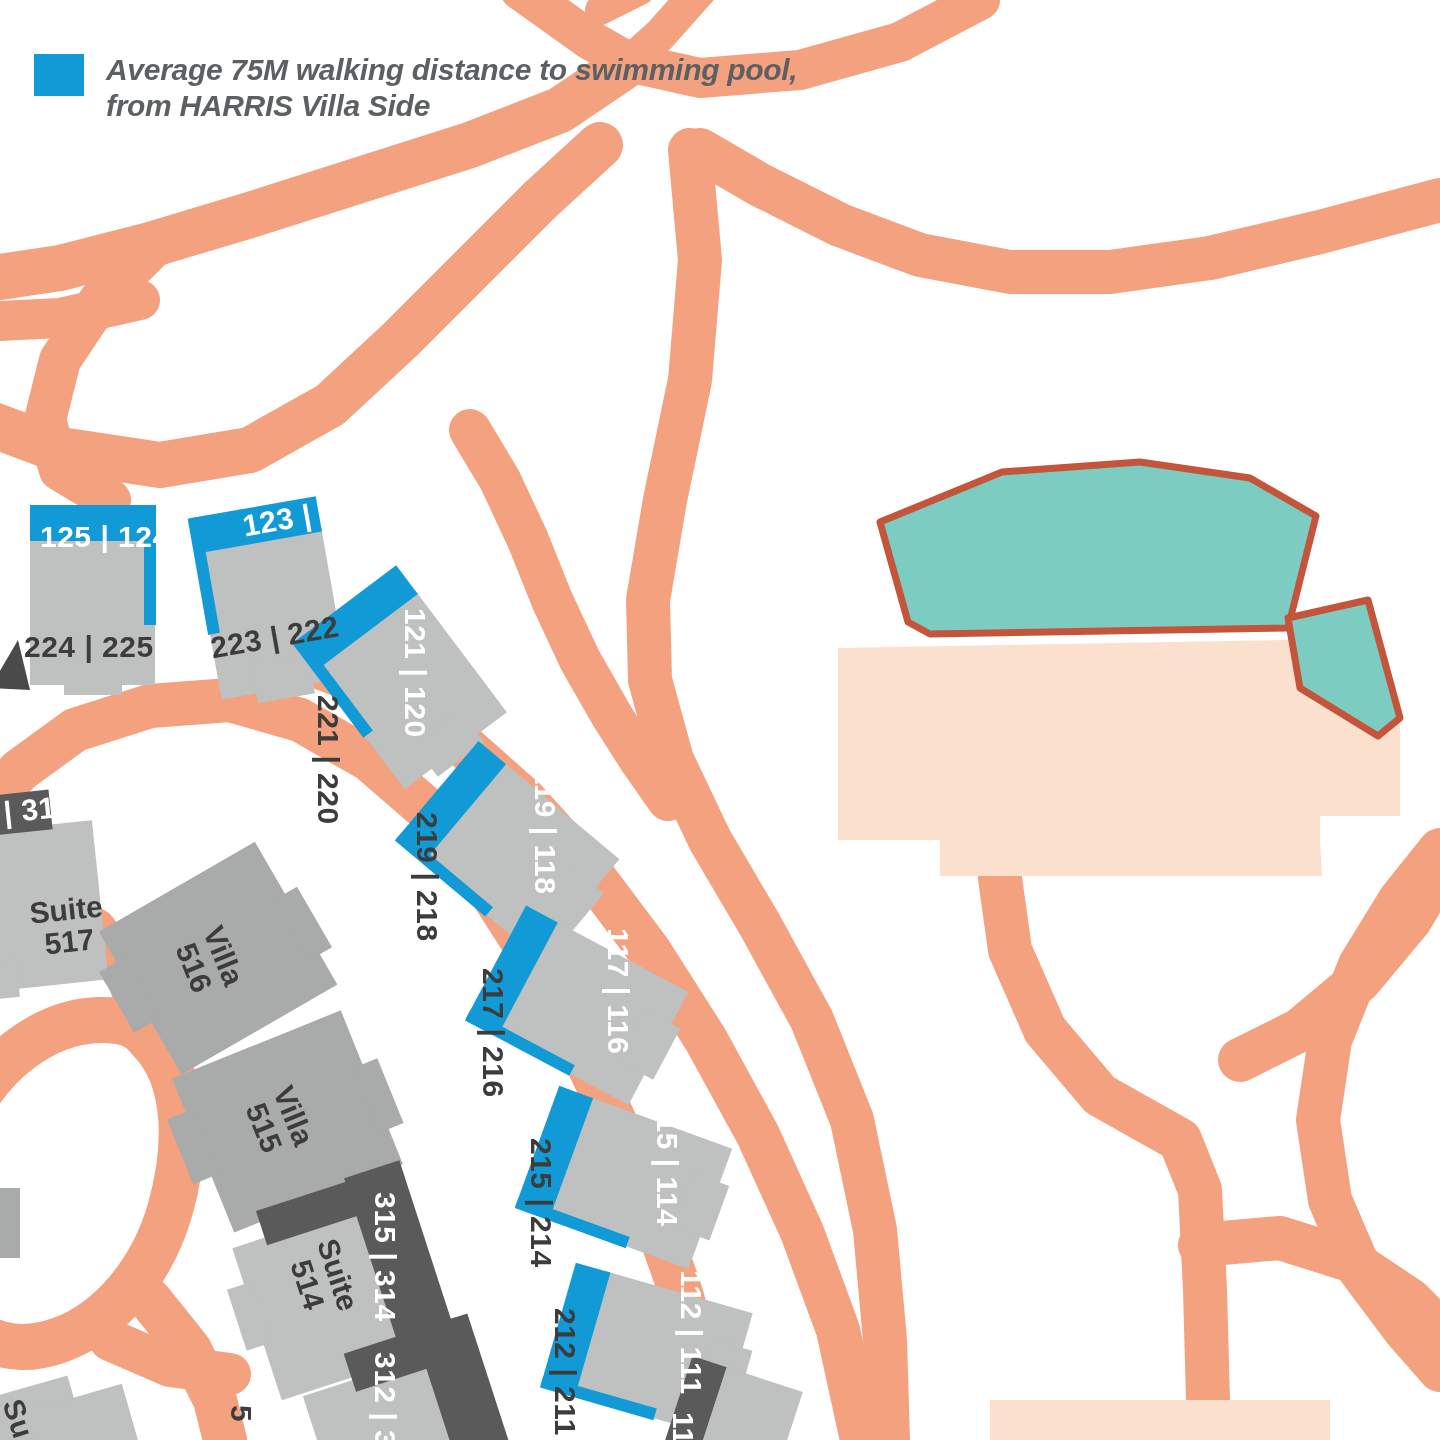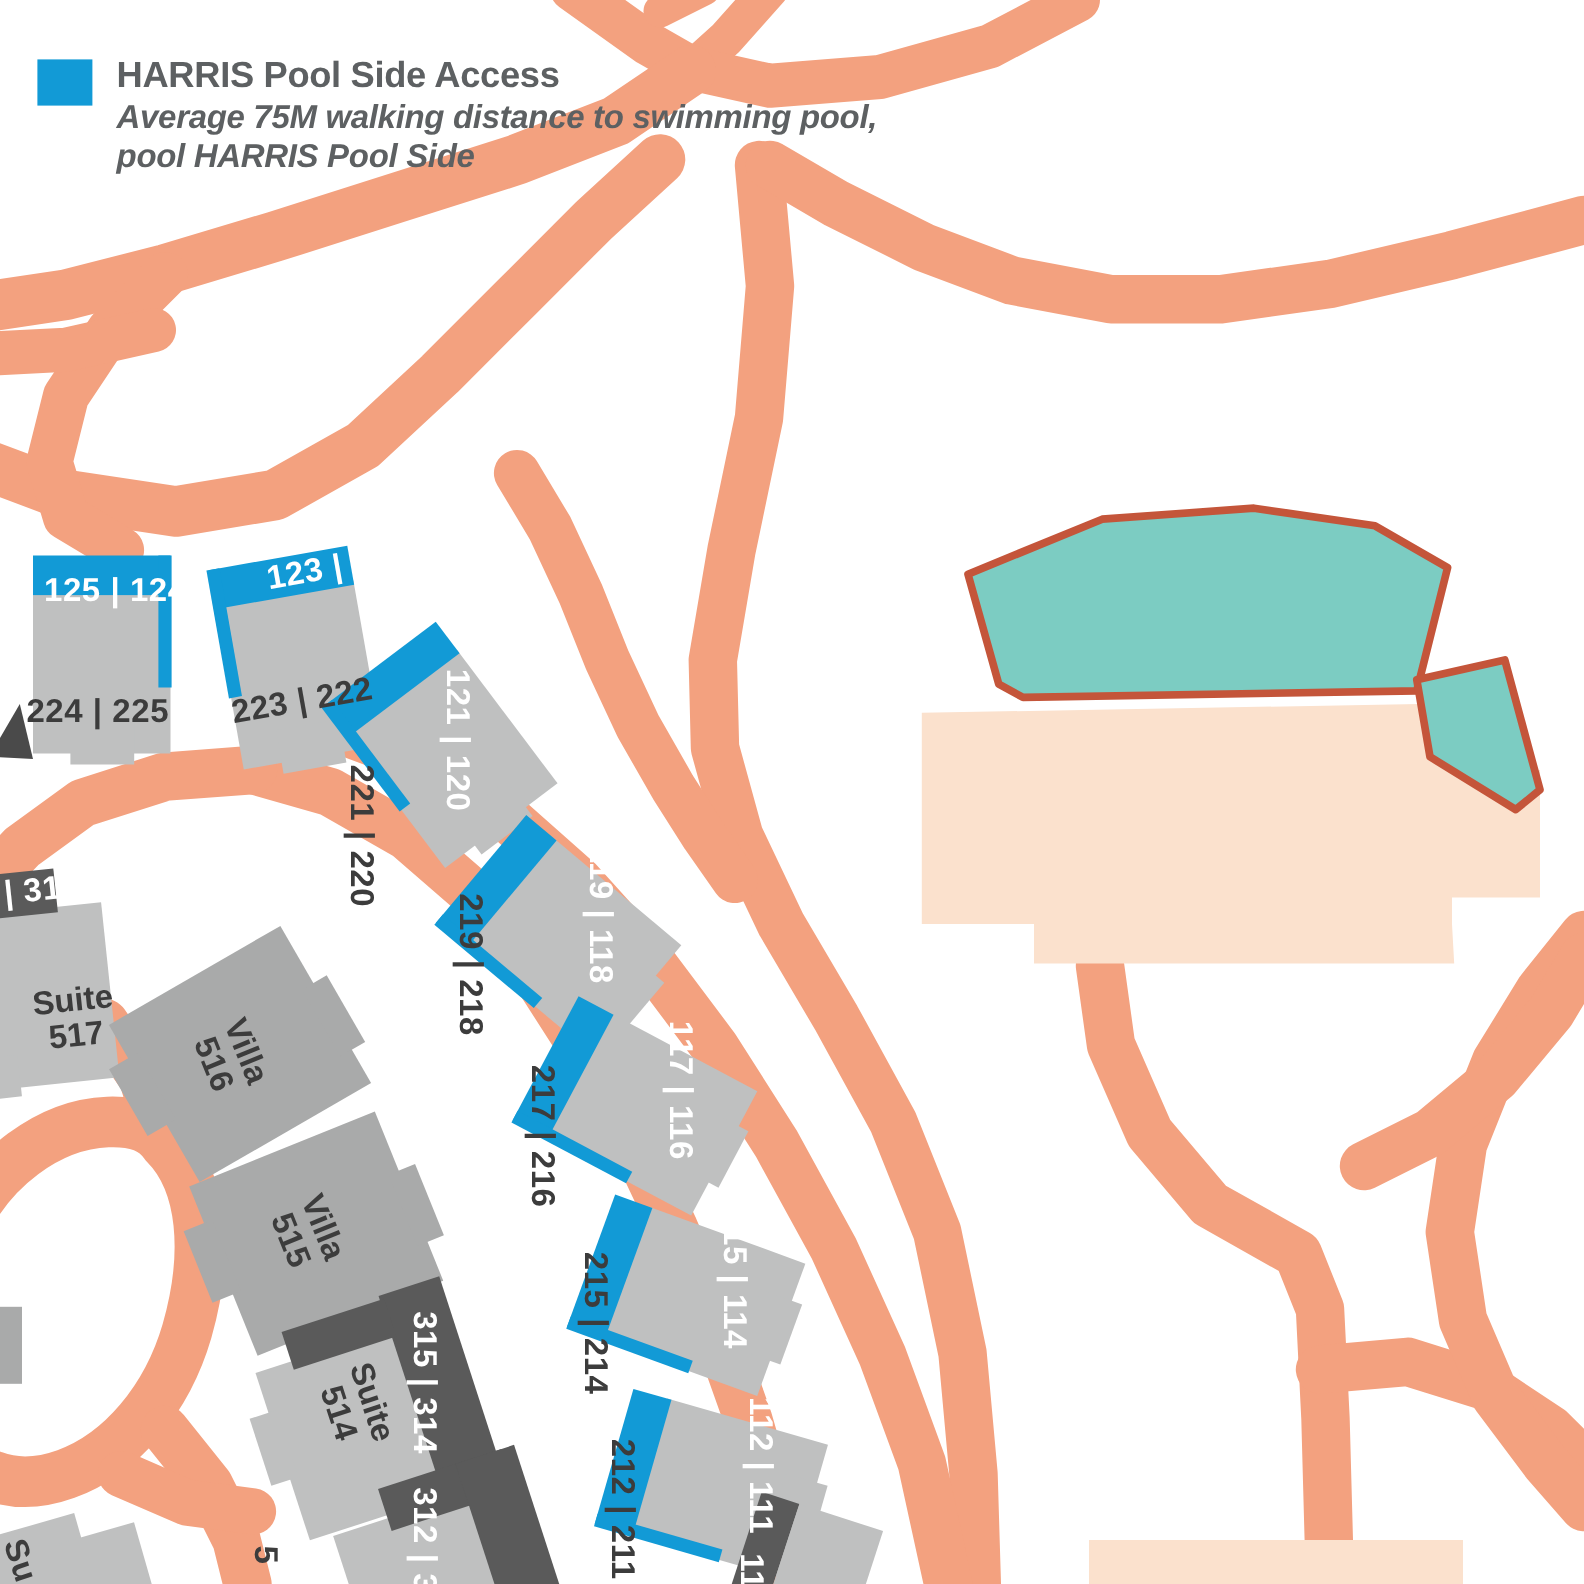--- a/index.html
+++ b/index.html
@@ -255,24 +255,23 @@
       <g>
         <rect x="-40" y="1188" width="60" height="70" fill="#A9AAAA"></rect>
       </g>
 
     </g>
   </svg>
 
   <div id="legend">
     <div id="legend-swatch"></div>
     <div id="legend-text">
-      <div id="legend-title">HARRIS Pool Side Access</div>
       <div id="legend-sub">
         <span>Average 75M walking distance to swimming pool,</span>
-        <span>pool HARRIS Pool Side</span>
+        <span>from HARRIS Villa Side</span>
       </div>
     </div>
   </div>
 
 
   <div class="maplabel tag-label" style="left:40px; top:520px;">125 | 124</div>
   <div class="maplabel unit-label" style="left:24px; top:630px;">224 | 225</div>
 
   <div class="maplabel tag-label" style="left:240px; top:510px; transform: rotate(-10deg);">123 | 122</div>
   <div class="maplabel unit-label" style="left:208px; top:632px; transform: rotate(-10deg);">223 | 222</div>

